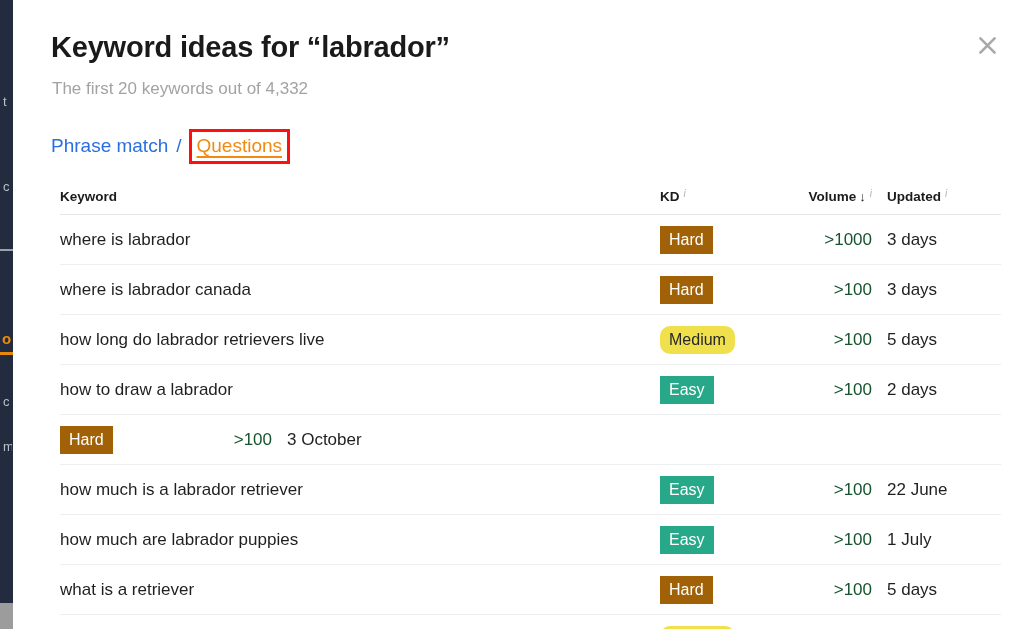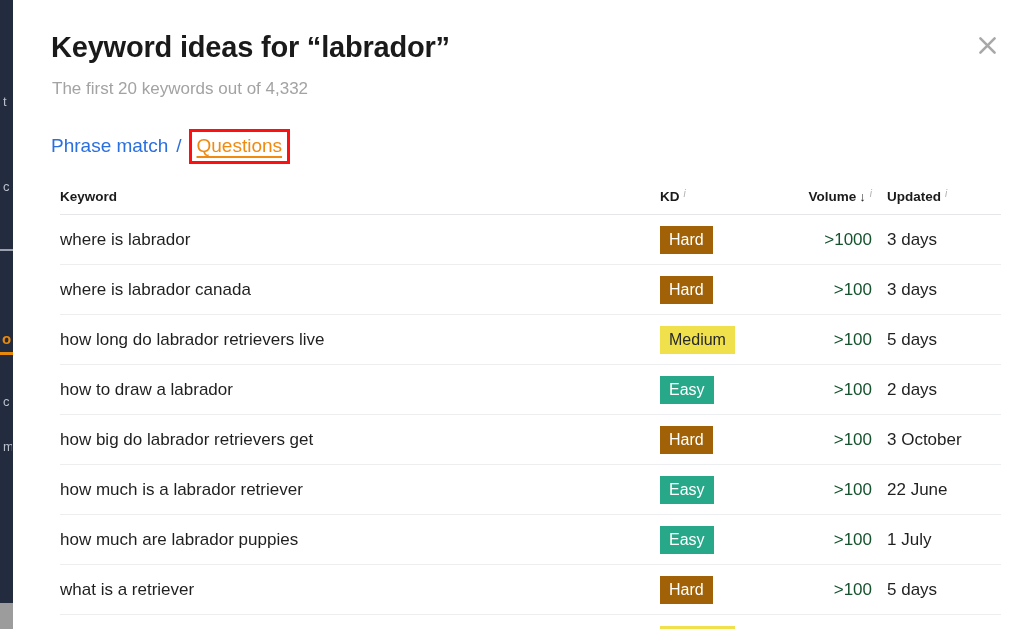--- a/index.html
+++ b/index.html
@@ -278,21 +278,21 @@
   .kd-badge {
     display: inline-block;
     padding: 4px 9px 5px 9px;
     font-size: 16px;
     line-height: 19px;
     font-weight: 400;
     color: #ffffff;
     white-space: nowrap;
   }
   .kd-hard   { background: #a16207; }
-  .kd-medium { background: #f0e04b; color: #27282b; }
+  .kd-medium { background: #f0e04b; color: #27282b; border-radius: 10px; }
   .kd-easy   { background: #26a889; }
 </style>
 </head>
 <body>
 
 <div id="app-background">
   <div id="bg-sidebar">
     <div id="bg-sidebar-glyph-d">t</div>
     <div id="bg-sidebar-glyph-e">c</div>
     <div id="bg-sidebar-divider"></div>
@@ -371,21 +371,20 @@
         </div>
         <div class="trow">
           <div class="col-keyword">how to draw a labrador</div>
           <div class="col-kd">
             <span class="kd-badge kd-easy">Easy</span>
           </div>
           <div class="col-volume">&gt;100</div>
           <div class="col-updated">2 days</div>
         </div>
         <div class="trow">
-          <div class="col-keyword">how big do labrador retrievers get</div>
           <div class="col-kd">
             <span class="kd-badge kd-hard">Hard</span>
           </div>
           <div class="col-volume">&gt;100</div>
           <div class="col-updated">3 October</div>
         </div>
         <div class="trow">
           <div class="col-keyword">how much is a labrador retriever</div>
           <div class="col-kd">
             <span class="kd-badge kd-easy">Easy</span>

